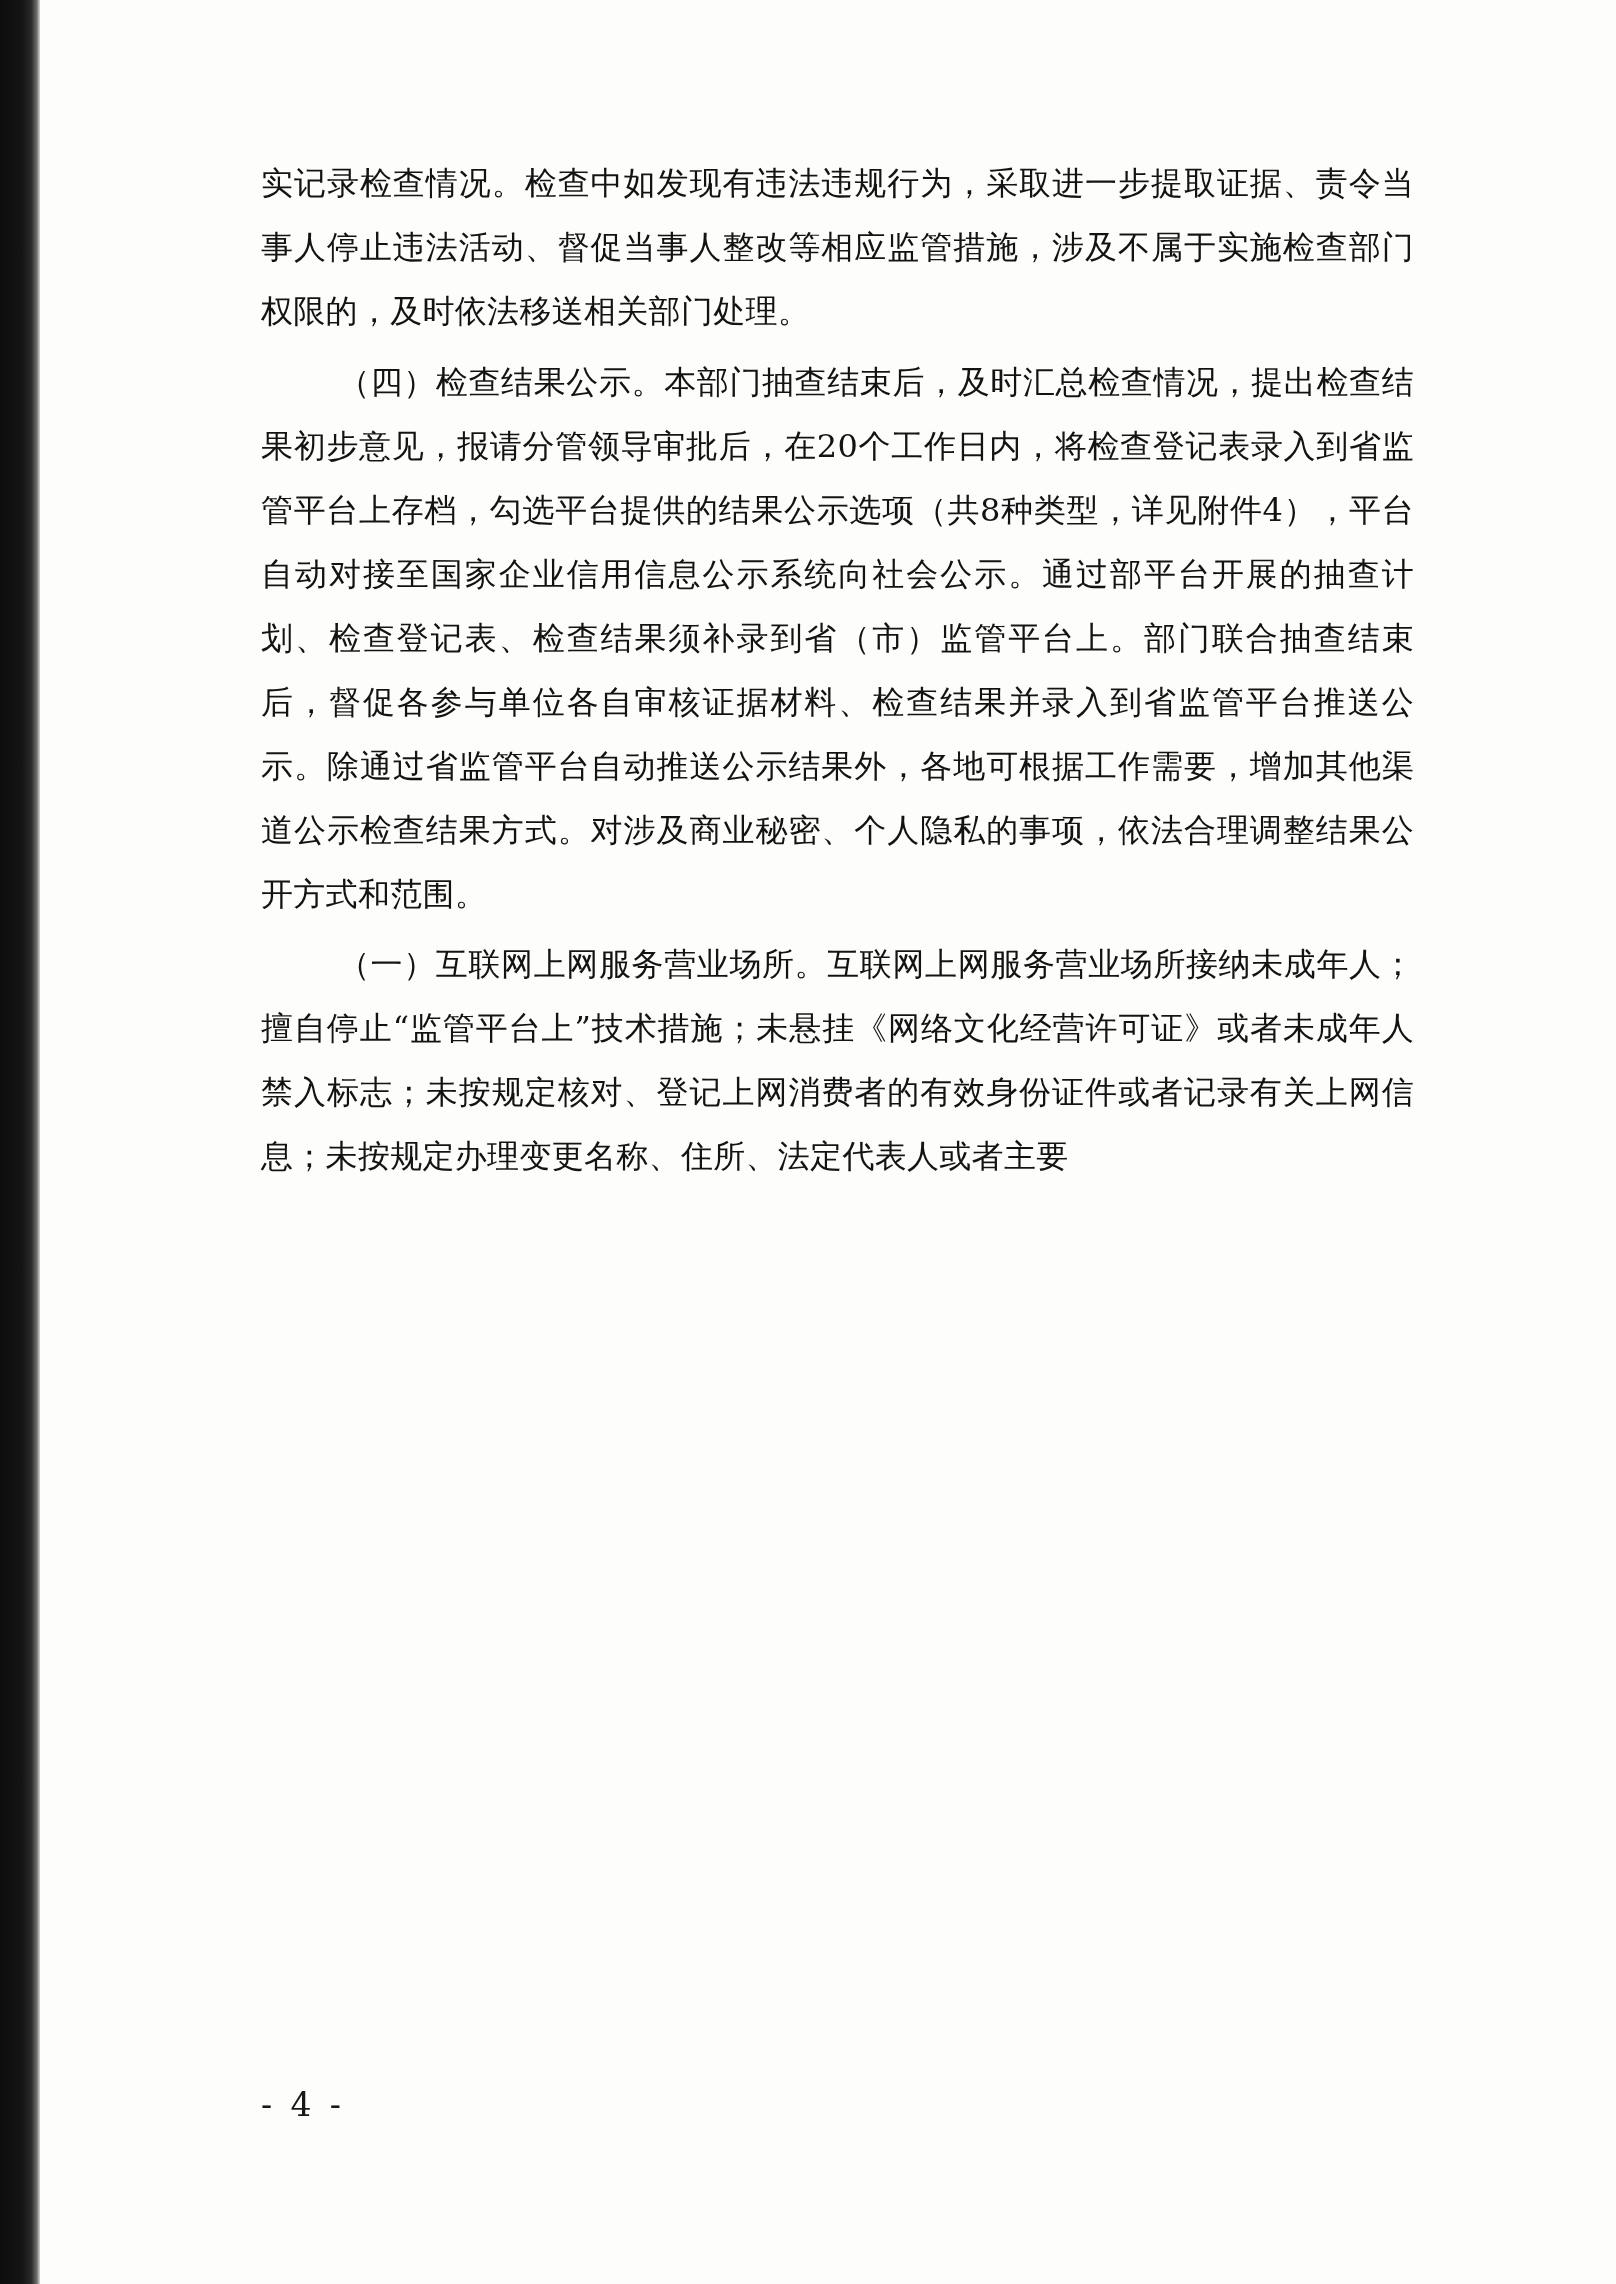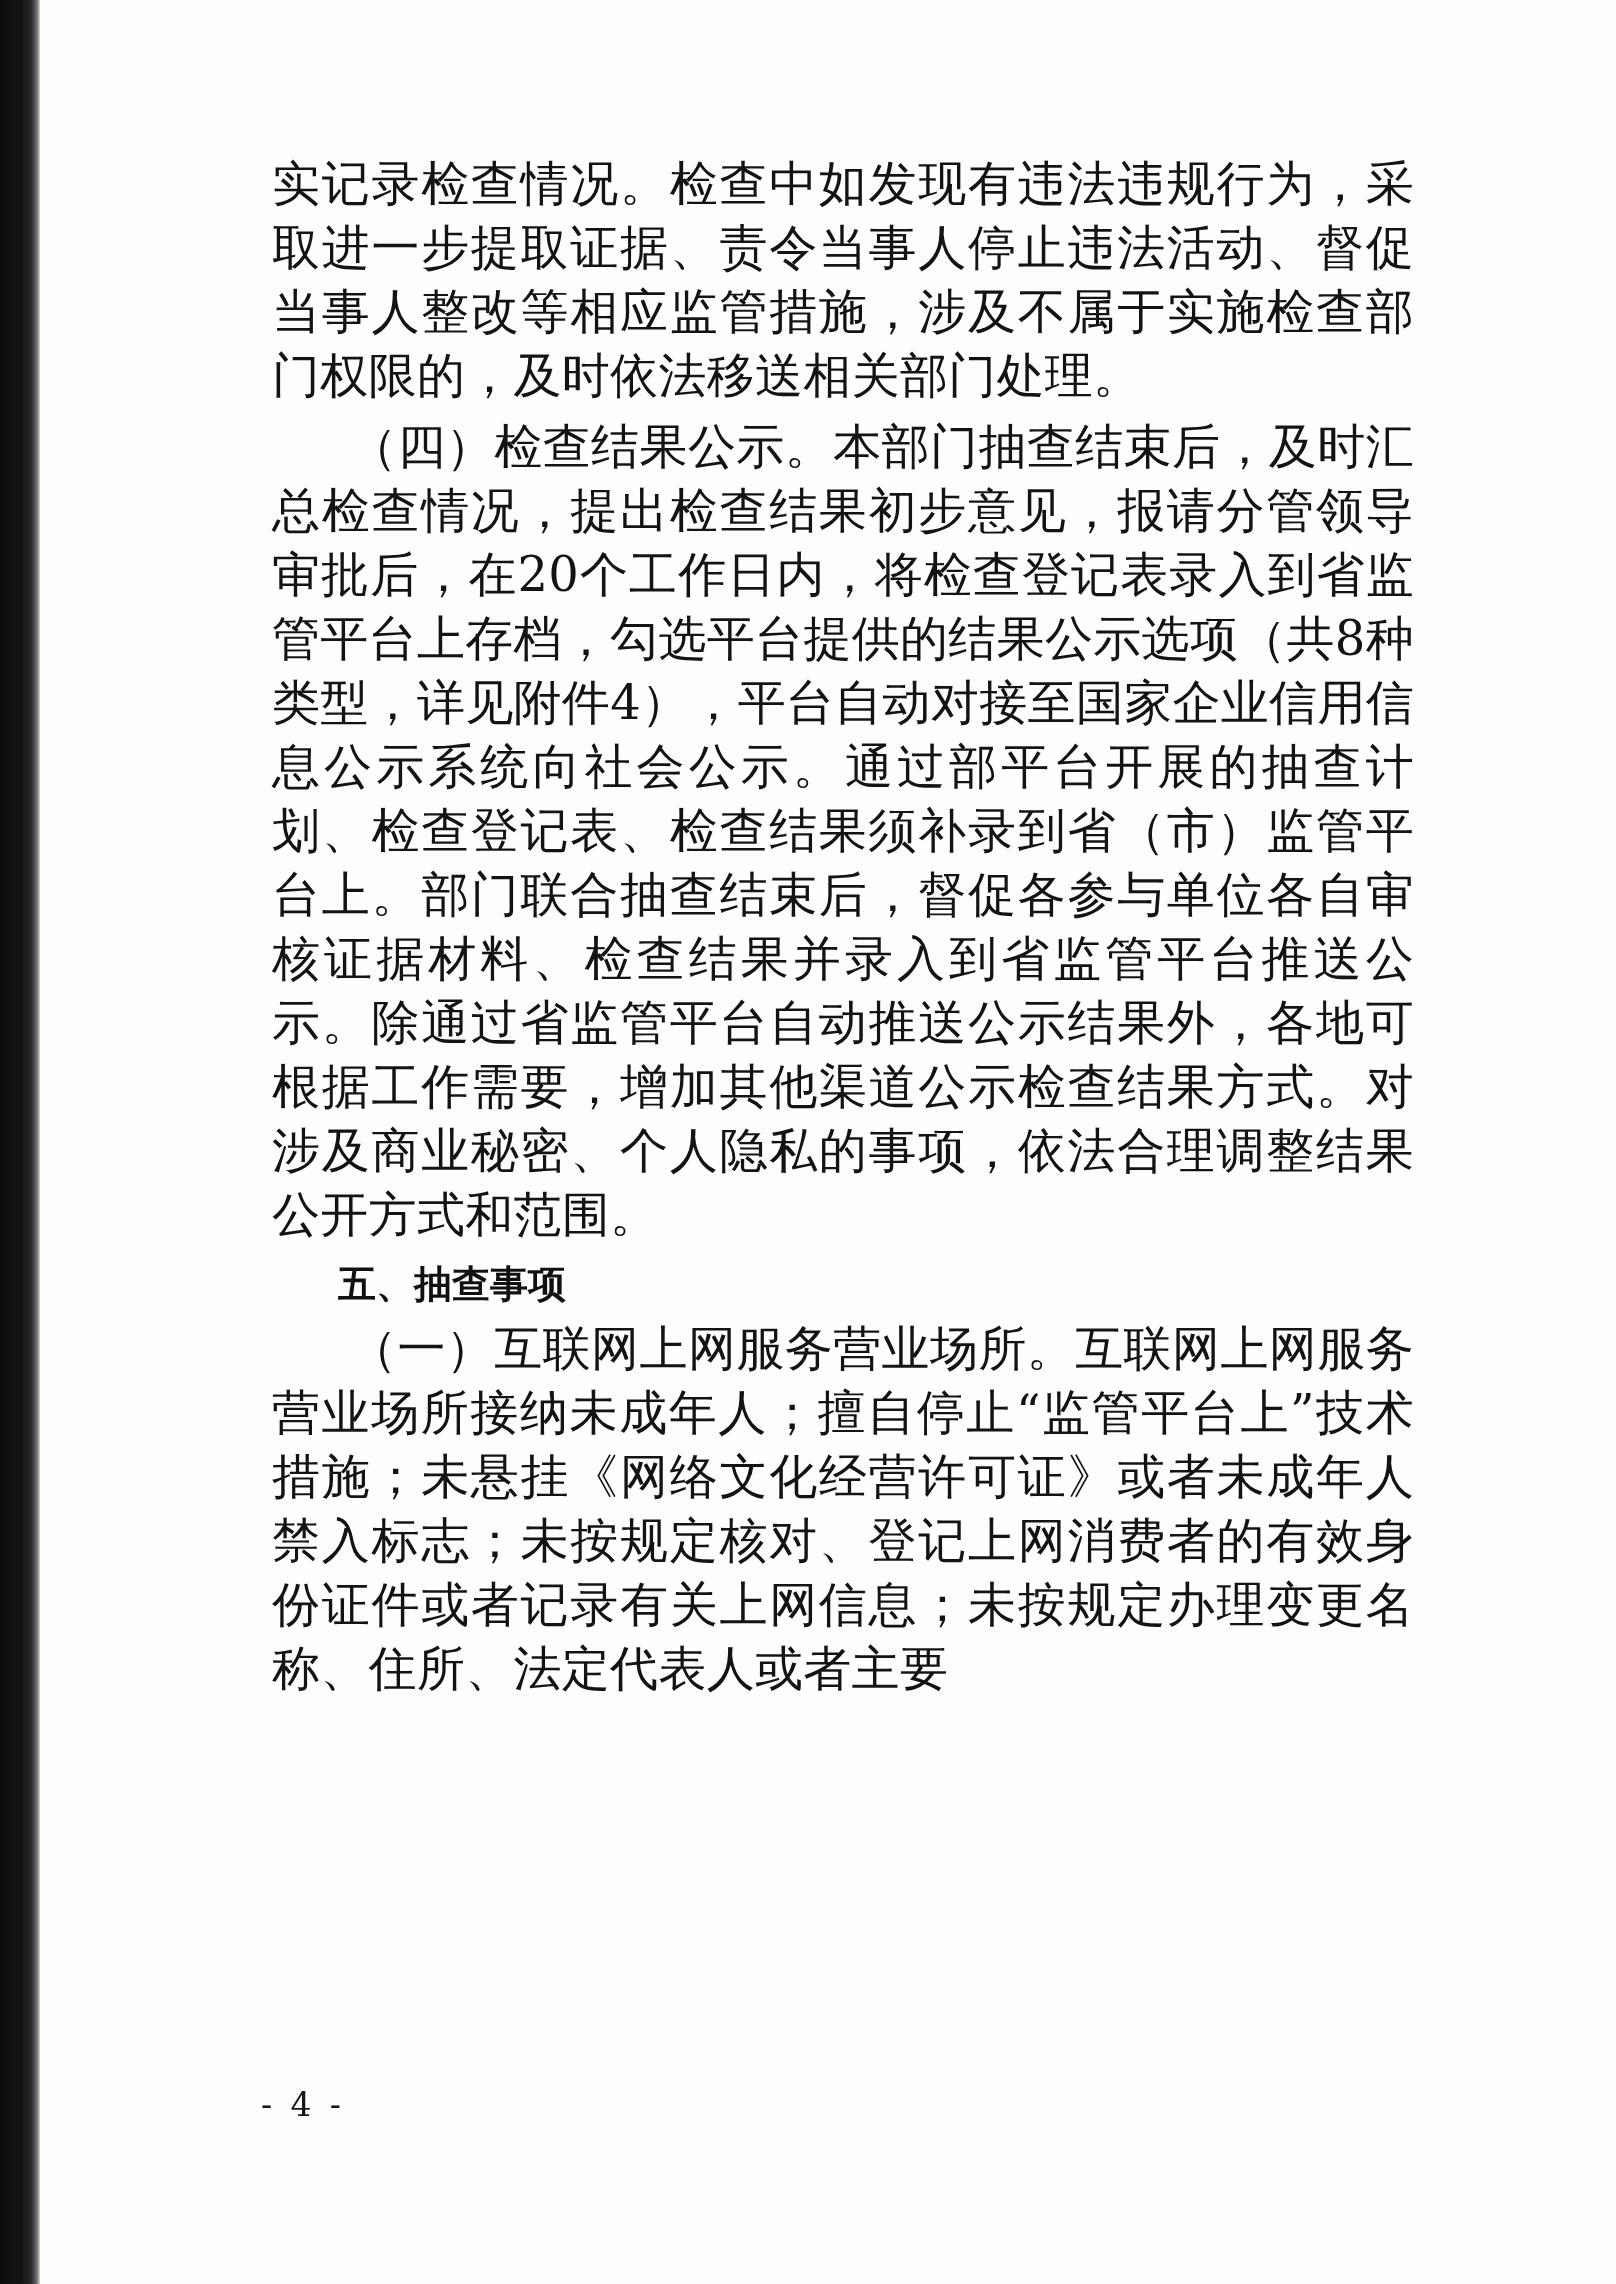--- a/index.html
+++ b/index.html
@@ -26,27 +26,27 @@
     height: 2284px;
     background: linear-gradient(to right, #0d0d0d 0%, #141414 55%, #2a2a2a 78%, #6e6e6e 92%, #d8d8d4 100%);
   }
   .page-body {
     position: absolute;
     left: 261px;
     top: 151px;
     width: 1153px;
   }
   .para {
-    font-size: 48px;
+    font-size: 32px;
     line-height: 64px;
     letter-spacing: 0.3px;
     color: #131313;
     text-align: justify;
     text-justify: inter-character;
-    margin: 0 0 0 11px;
+    margin: 0 0 0 0;
     font-family: "DejaVu Serif", "Liberation Serif", serif;
   }
   .indent {
     text-indent: 77px;
   }
   .heading {
     font-size: 38px;
     line-height: 64px;
     color: #111111;
     font-weight: bold;
@@ -77,21 +77,20 @@
   <div class="page-body">
 
     <p class="para">实记录检查情况。检查中如发现有违法违规行为，采取进一步提取证据、责令当事人停止违法活动、督促当事人整改等相应监管措施，涉及不属于实施检查部门权限的，及时依法移送相关部门处理。</p>
 
     <div class="gap-sm"></div>
 
     <p class="para indent">（四）检查结果公示。本部门抽查结束后，及时汇总检查情况，提出检查结果初步意见，报请分管领导审批后，在20个工作日内，将检查登记表录入到省监管平台上存档，勾选平台提供的结果公示选项（共8种类型，详见附件4），平台自动对接至国家企业信用信息公示系统向社会公示。通过部平台开展的抽查计划、检查登记表、检查结果须补录到省（市）监管平台上。部门联合抽查结束后，督促各参与单位各自审核证据材料、检查结果并录入到省监管平台推送公示。除通过省监管平台自动推送公示结果外，各地可根据工作需要，增加其他渠道公示检查结果方式。对涉及商业秘密、个人隐私的事项，依法合理调整结果公开方式和范围。</p>
 
     <div class="gap-sm"></div>
 
-    <p class="heading">五、抽查事项</p>
 
     <p class="para indent">（一）互联网上网服务营业场所。互联网上网服务营业场所接纳未成年人；擅自停止“监管平台上”技术措施；未悬挂《网络文化经营许可证》或者未成年人禁入标志；未按规定核对、登记上网消费者的有效身份证件或者记录有关上网信息；未按规定办理变更名称、住所、法定代表人或者主要</p>
 
   </div>
 
   <div class="footer-pageno">- 4 -</div>
 
 </div>
 
 

